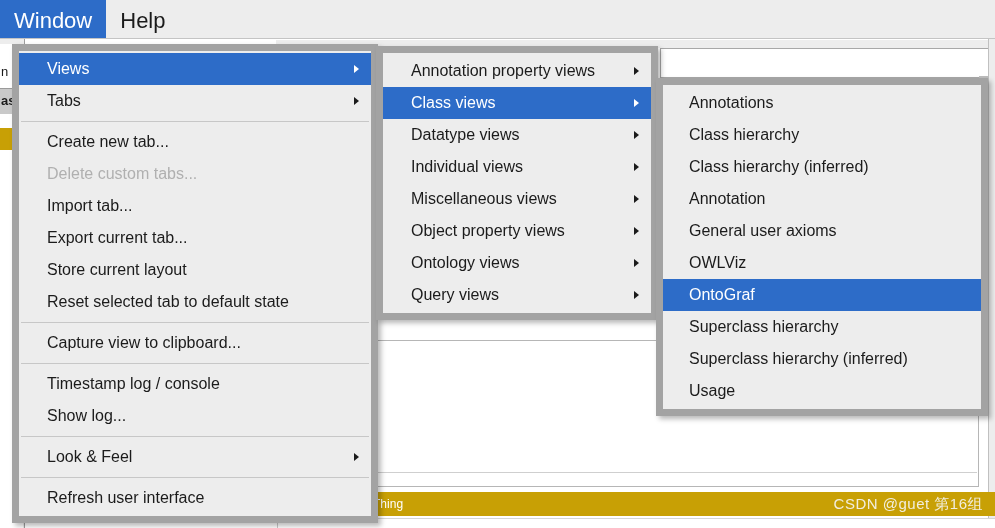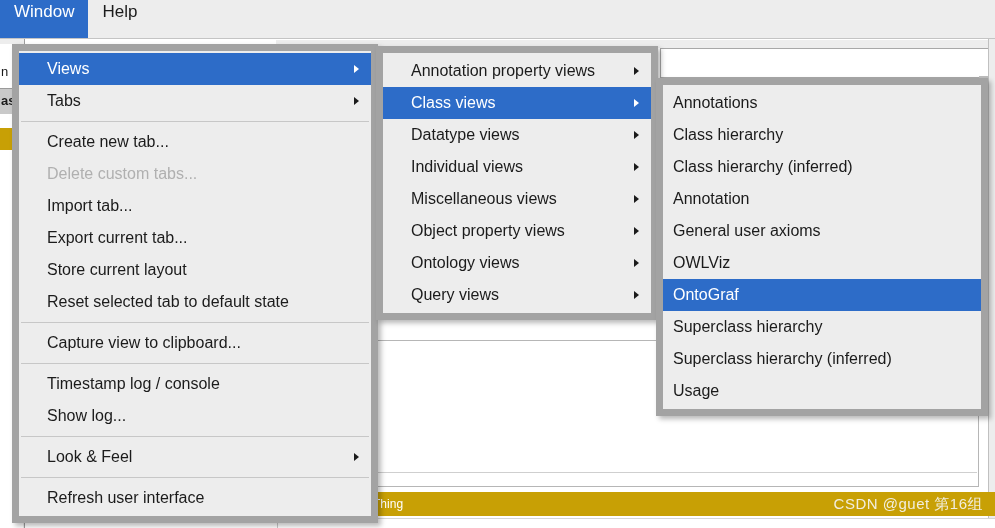--- a/index.html
+++ b/index.html
@@ -163,23 +163,23 @@
   .menubar {
     position: absolute;
     left: 0; top: 0;
     height: 38px;
     display: flex;
     align-items: stretch;
     z-index: 30;
   }
   .menubar-item {
     display: flex;
-    align-items: flex-end;
-    padding: 16px 14px;
-    font-size: 17px;
+    align-items: flex-start;
+    padding: 8px 14px;
+    font-size: 22px;
     color: #1b1b1b;
     cursor: default;
     font-family: "Liberation Sans", sans-serif;
   }
   .menubar-item.selected {
     background: #2d6cc8;
     color: #ffffff;
   }
 
   
@@ -202,21 +202,21 @@
     align-items: center;
     height: 32px;
     padding: 0 16px 0 28px;
     font-size: 16px;
     color: #1b1b1b;
     cursor: default;
     white-space: nowrap;
     box-sizing: border-box;
     font-family: "Liberation Sans", sans-serif;
   }
-  .menu-l3 .menu-item { padding-left: 10px; height: 32px; }
+  .menu-l3 .menu-item { padding-left: 26px; height: 32px; }
 
   .menu-item.highlight {
     background: #2d6cc8;
     color: #ffffff;
   }
   .menu-item.disabled {
     color: #b0b0b0;
   }
 
   .submenu-arrow {

